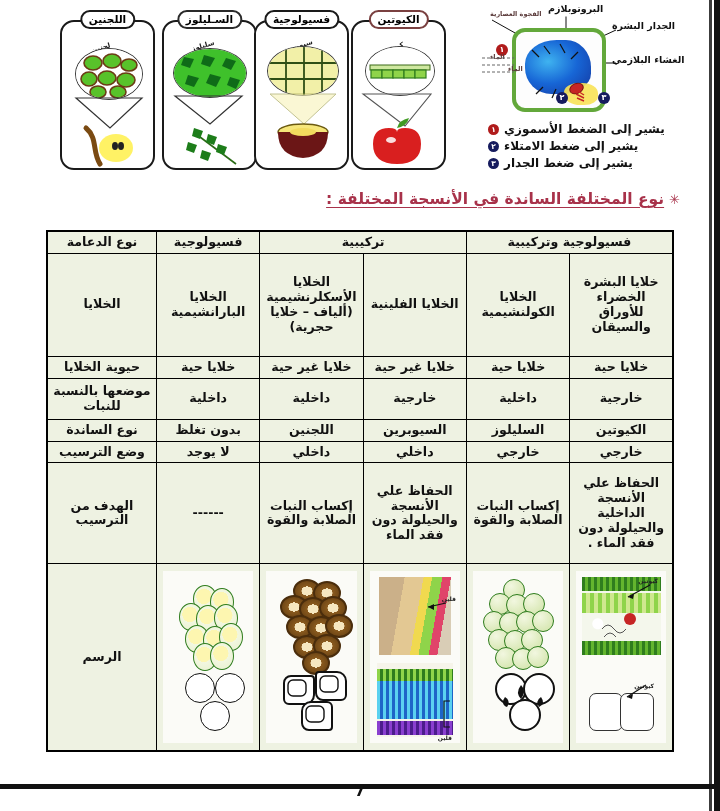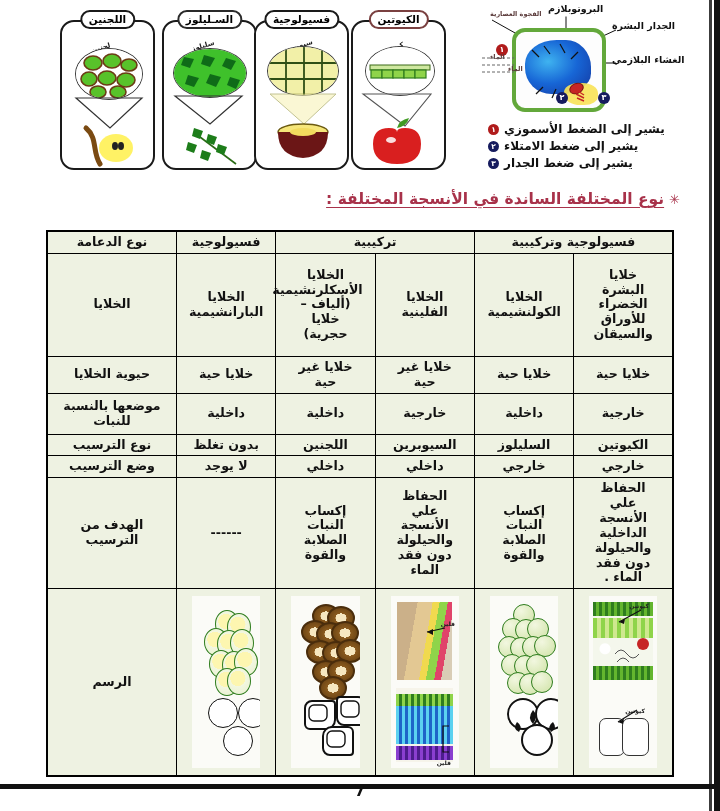--- a/index.html
+++ b/index.html
@@ -88,21 +88,21 @@
   
   .tbl-wrap{position:absolute;left:46px;top:230px;width:628px;}
   table.main{
     width:628px;border-collapse:collapse;table-layout:fixed;
     border:2.5px solid #000;background:#eaeedc;
   }
   table.main td{
     border:1.6px solid #000;
     text-align:center;vertical-align:middle;
     font-size:12.6px;font-weight:bold;line-height:1.18;
-    padding:3px 12px;color:#111;background:#eef2e2;
+    padding:3px 2px;color:#111;background:#eef2e2;
   }
   td.rowhead{background:#d4ddb5;width:104px;font-size:12.8px;}
   td.hdr{background:#d7dfbb;font-size:13.2px;padding:6px 2px;}
   td.tall{height:96px;}
   td.mid{height:34px;}
   td.goal{height:94px;font-size:12px;line-height:1.3;}
   td.draw{height:180px;padding:0;background:#eef2e2;vertical-align:middle;}
   td.draw .imgbox{
     width:92%;height:172px;margin:0 auto;background:#fbfbf7;
     position:relative;overflow:hidden;border:0;
@@ -390,21 +390,21 @@
         <td class="mid">داخلية</td>
         <td class="rowhead">موضعها بالنسبة للنبات</td>
       </tr>
 
       <tr>
         <td>الكيوتين</td>
         <td>السليلوز</td>
         <td>السيوبرين</td>
         <td>اللجنين</td>
         <td>بدون تغلظ</td>
-        <td class="rowhead">نوع الترسيب</td>
+        <td class="rowhead">نوع الساندة</td>
       </tr>
 
       <tr>
         <td>خارجي</td>
         <td>خارجي</td>
         <td>داخلي</td>
         <td>داخلي</td>
         <td>لا يوجد</td>
         <td class="rowhead">وضع الترسيب</td>
       </tr>

